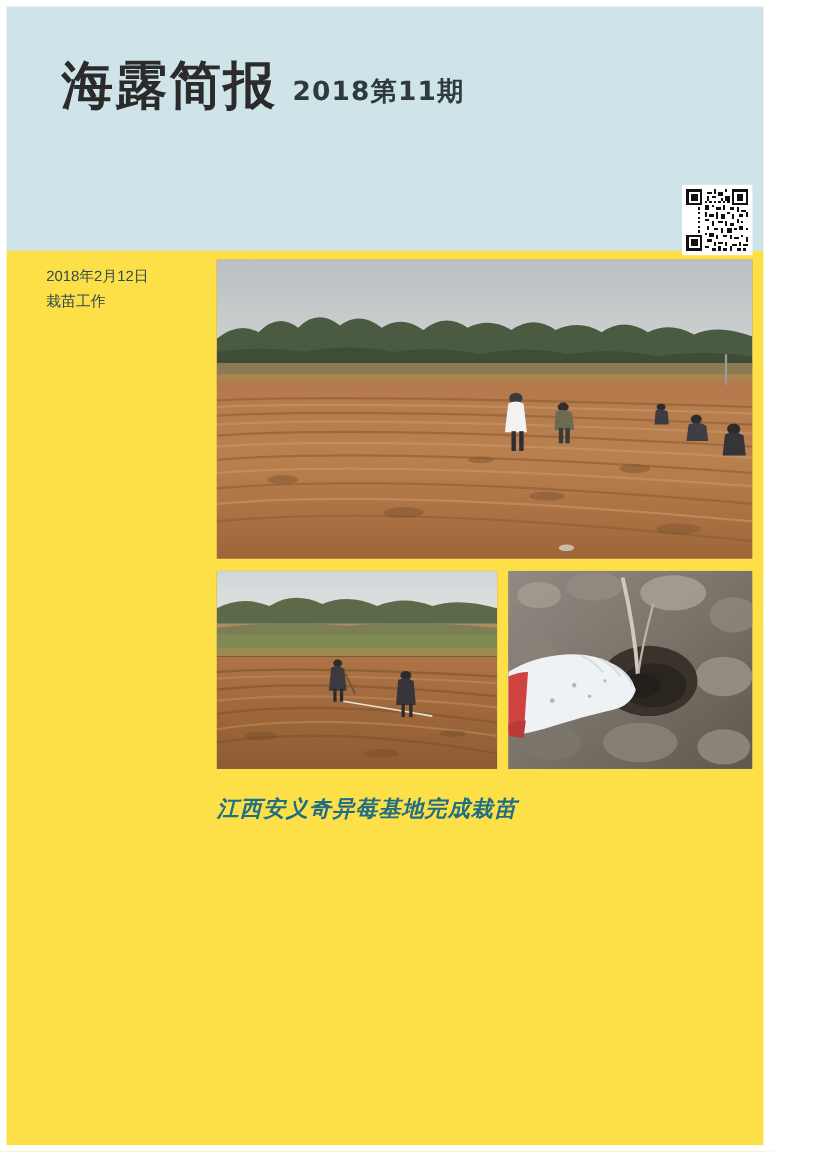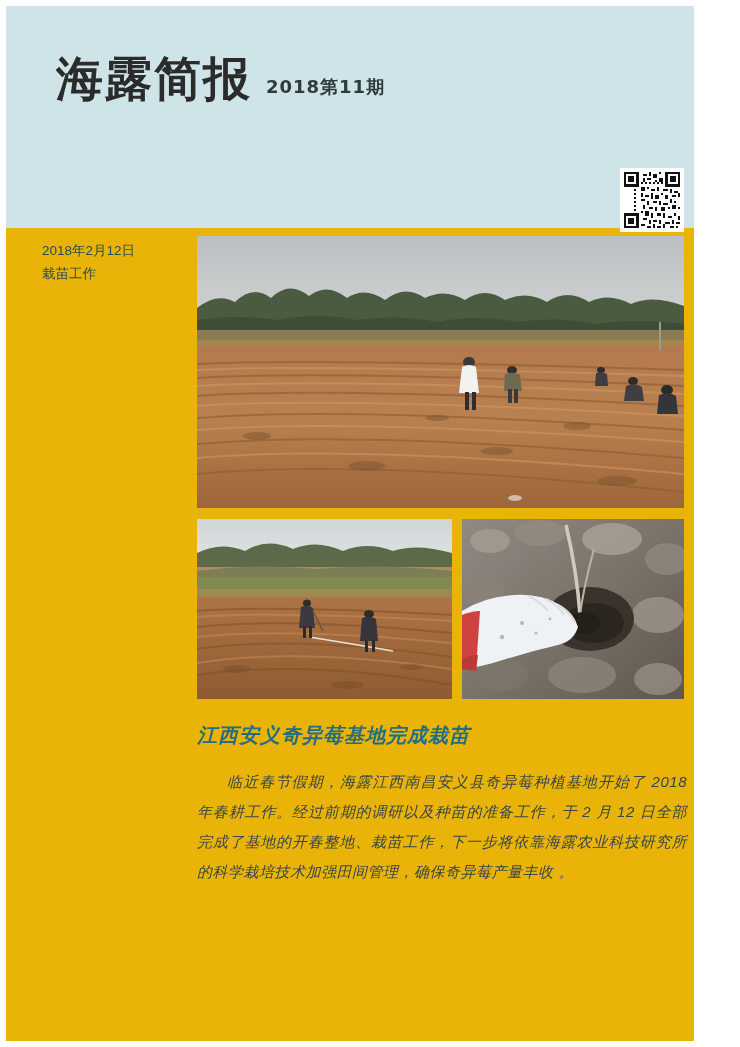--- a/index.html
+++ b/index.html
@@ -7,21 +7,21 @@
     padding: 0;
     background: #ffffff;
   }
   body {
     font-family: "Liberation Sans", "DejaVu Sans", sans-serif;
   }
   .page {
     position: relative;
     width: 700px;
     height: 1047px;
-    background: #eab308;
+    background: #fde047;
     overflow: hidden;
   }
   
   .page::after {
     content: "";
     position: absolute;
     left: 0; top: 0; right: 0; bottom: 0;
     border: 6px solid #ffffff;
     pointer-events: none;
   }
@@ -45,21 +45,21 @@
   .masthead-title {
     font-family: "DejaVu Sans", "Liberation Sans", sans-serif;
     font-size: 47px;
     font-weight: bold;
     letter-spacing: 2px;
     color: #2b2b2b;
     line-height: 1;
   }
   .masthead-issue {
     font-family: "DejaVu Sans", "Liberation Sans", sans-serif;
-    font-size: 18px;
+    font-size: 24px;
     font-weight: bold;
     color: #2f3a3c;
     margin-left: 14px;
     margin-bottom: 3px;
     letter-spacing: 1px;
   }
 
   
   .qr-wrap {
     position: absolute;
@@ -465,16 +465,15 @@
         <circle cx="60" cy="104" r="2"></circle>
         <circle cx="74" cy="114" r="1.6"></circle>
         <circle cx="40" cy="118" r="2.2"></circle>
         <circle cx="88" cy="100" r="1.4"></circle>
       </g>
     </svg>
   </div>
 
   <div class="article">
     <div class="article-title">江西安义奇异莓基地完成栽苗</div>
-    <div class="article-body">临近春节假期，海露江西南昌安义县奇异莓种植基地开始了 2018 年春耕工作。经过前期的调研以及种苗的准备工作，于 2 月 12 日全部完成了基地的开春整地、栽苗工作，下一步将依靠海露农业科技研究所的科学栽培技术加强田间管理，确保奇异莓产量丰收 。</div>
   </div>
 
 </div>
 
 </body></html>

